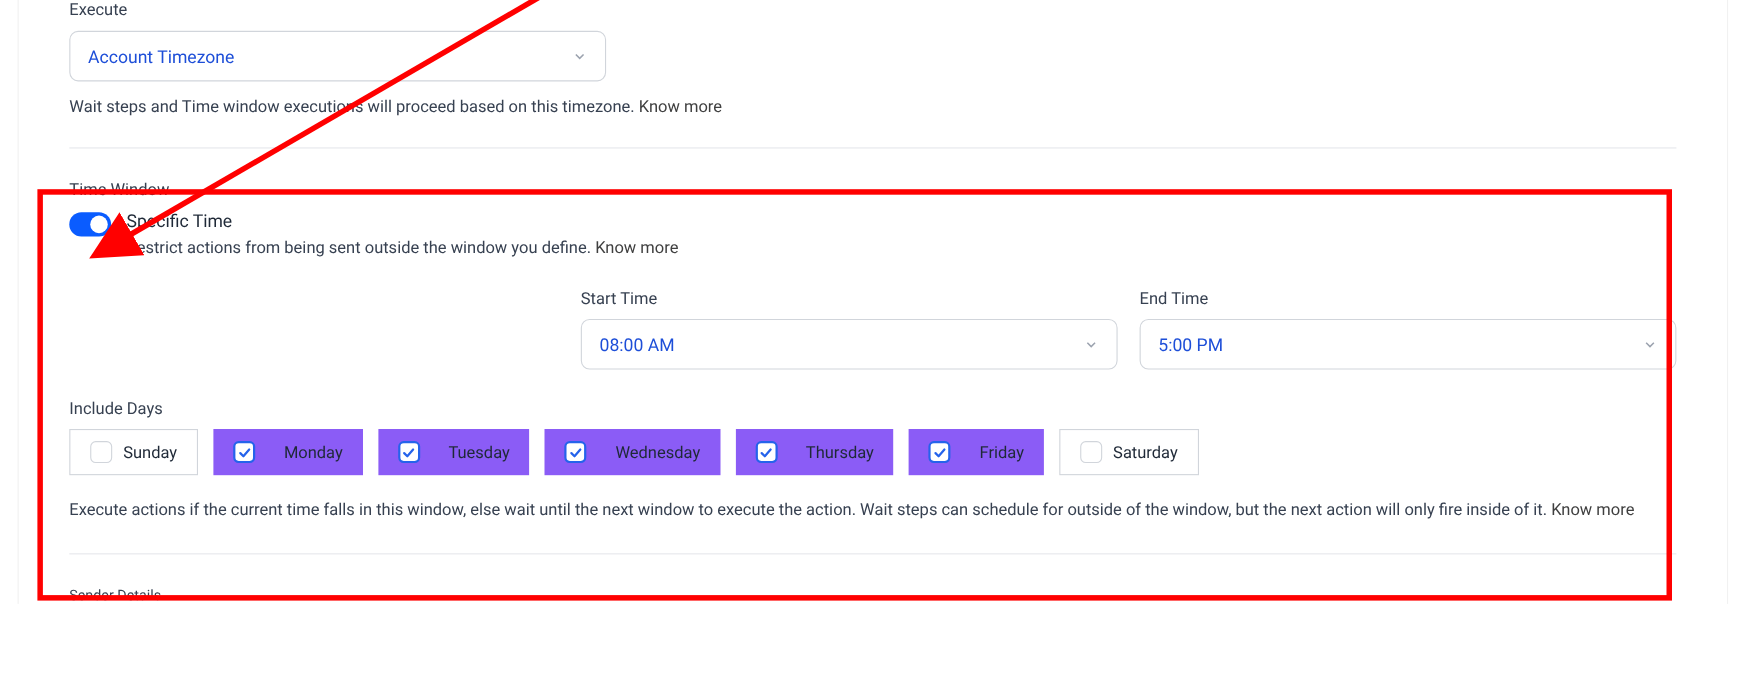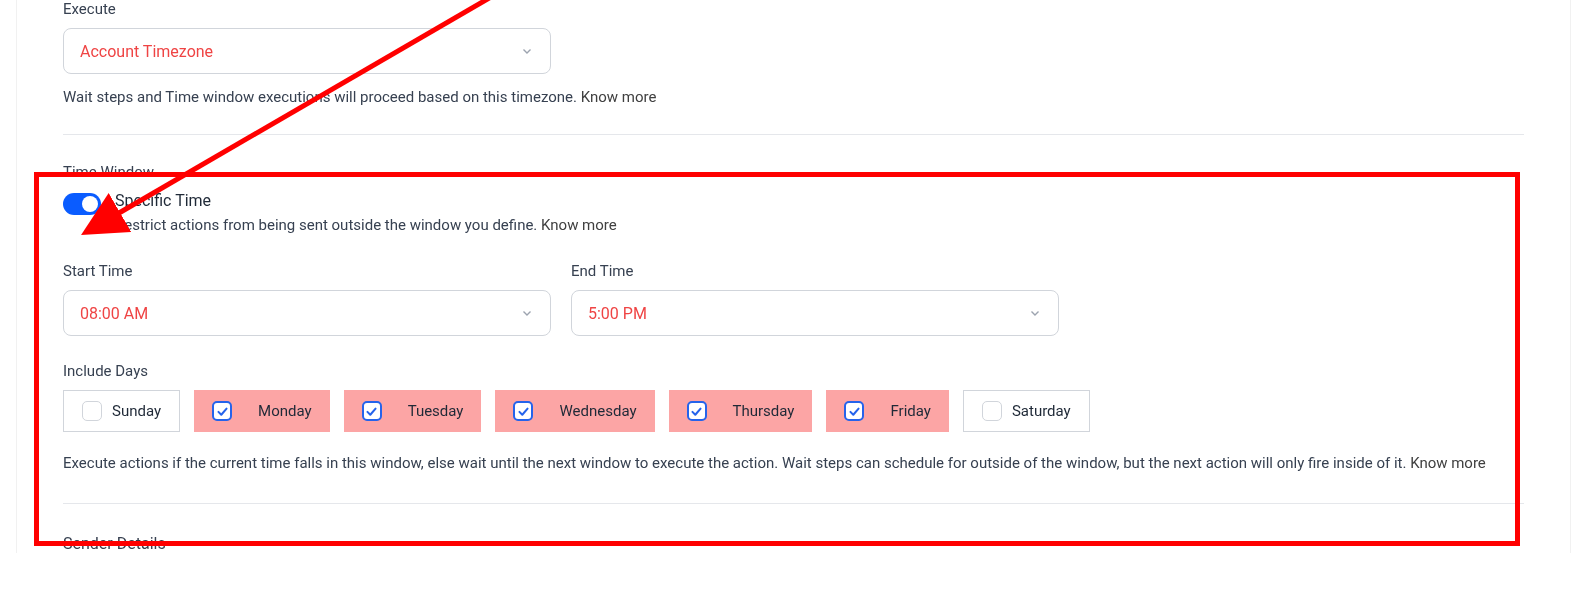--- a/index.html
+++ b/index.html
@@ -29,21 +29,21 @@
     display: flex;
     align-items: center;
     justify-content: space-between;
     border: 1px solid #d1d5db;
     border-radius: 8px;
     height: 46px;
     padding: 0 16px;
     background: #fff;
     cursor: pointer;
     font-size: 16px;
-    color: #ef4444;
+    color: #1d4ed8;
   }
   .tz-select { width: 488px; }
   .chevron {
     width: 14px; height: 14px; flex: 0 0 14px;
     color: #9ca3af;
   }
   .help-text {
     color: #374151;
     font-size: 15px;
     margin-top: 14px;
@@ -84,20 +84,21 @@
   }
   .toggle-text .toggle-desc {
     font-size: 15px;
     color: #374151;
     margin-top: 6px;
   }
   .time-row {
     display: flex;
     gap: 20px;
     margin-top: 28px;
+    justify-content: flex-end;
   }
   .time-col { display: flex; flex-direction: column; }
   .time-select { width: 488px; }
   .days-row {
     display: flex;
     gap: 14px;
     margin-top: 10px;
   }
   .day-chip {
     display: flex;
@@ -106,21 +107,21 @@
     border-radius: 0;
     padding: 10px 18px;
     font-size: 15px;
     cursor: pointer;
   }
   .day-chip.unchecked {
     border: 1px solid #d1d5db;
     background: #fff;
   }
   .day-chip.checked {
-    background: #fca5a5;
+    background: #8b5cf6;
     gap: 26px;
   }
   .checkbox {
     width: 20px; height: 20px;
     border-radius: 5px;
     display: flex;
     align-items: center;
     justify-content: center;
   }
   .checkbox.empty {
@@ -136,21 +137,21 @@
     margin-top: 26px;
   }
   .exec-text {
     margin-top: 20px;
     color: #374151;
     font-size: 15px;
     line-height: 1.55;
   }
   .sender-label {
     margin-top: 30px;
-    font-size: 16px;
+    font-size: 13px;
     color: #374151;
   }
 
   
   .red-box {
     position: absolute;
     left: 17px;
     top: 172px;
     width: 1486px;
     height: 374px;

